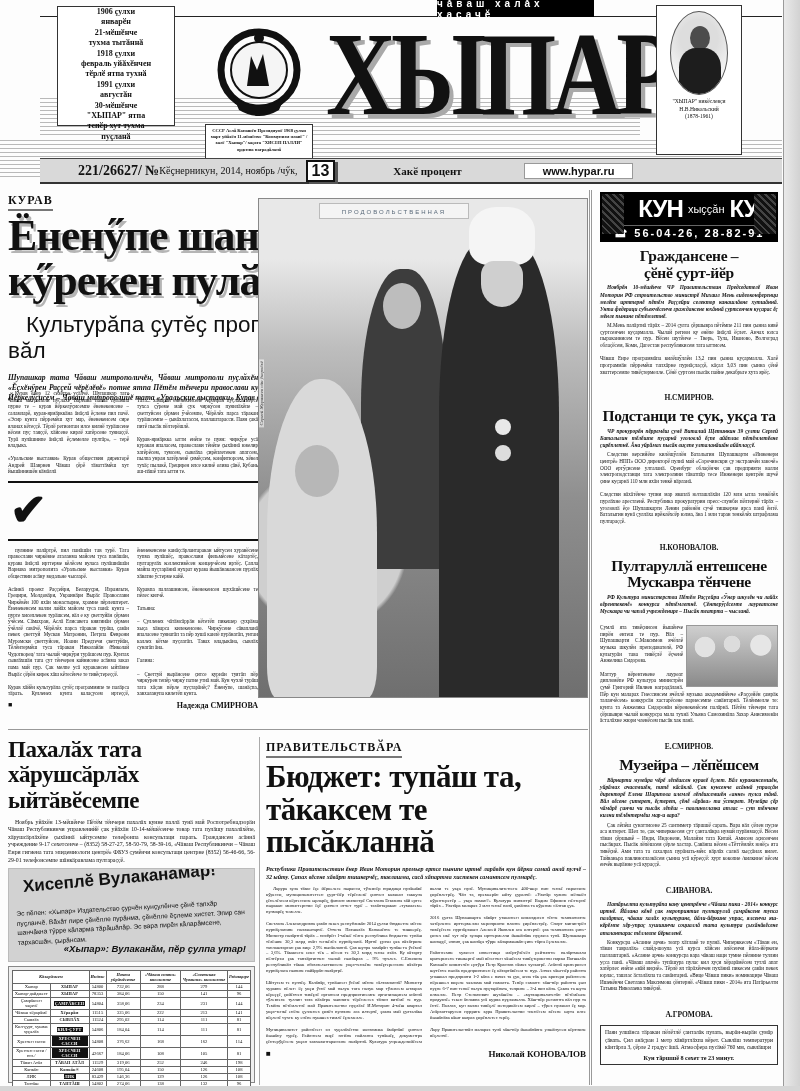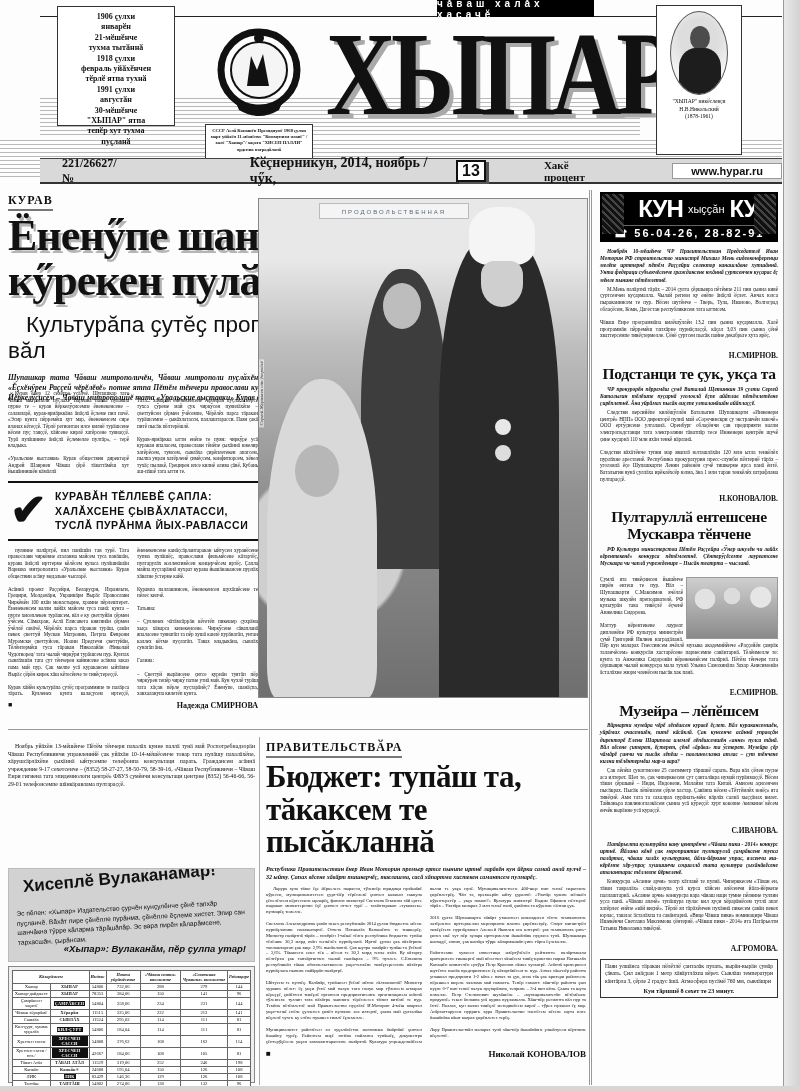--- a/index.html
+++ b/index.html
@@ -18,40 +18,40 @@
 
   
   .tagline-bar { left:437px; top:0; width:157px; height:17px; background:#000; color:#fff;
     font-family:"Liberation Sans",sans-serif; font-weight:bold; font-size:10px; letter-spacing:4px;
     display:flex; align-items:center; justify-content:center; }
   .topline { left:40px; top:16px; width:742px; height:0; border-top:1.5px solid #222; }
   .pinstripe { background:repeating-linear-gradient(#b9b9b9 0 1px, transparent 1px 4px); }
   .stripe1 { left:40px; top:98px; width:600px; height:38px; }
   .stripe2 { left:0px; top:140px; width:782px; height:40px; }
   .founding-box { left:57px; top:6px; width:118px; height:120px; background:#fff; border:1px solid #333;
-    font-weight:bold; font-size:8px; line-height:1.3; text-align:center; padding-top:5px; }
+    font-weight:bold; font-size:8px; line-height:1.3; text-align:center; }
   .emblem { left:213px; top:26px; width:92px; height:96px; }
   .award-box { left:205px; top:124px; width:108px; height:40px; background:#fff; border:1px solid #333;
     font-weight:bold; font-size:4.6px; line-height:1.35; text-align:center; padding:3px 4px; }
   .big-title { left:326px; top:14px; width:330px; height:140px; font-weight:bold; font-size:118px; line-height:1.04;
     letter-spacing:-6px; transform:scaleX(0.82); transform-origin:left top;
     text-shadow:5px 4px 0 #a9a9a9; z-index:3; }
   .portrait-box { left:656px; top:5px; width:86px; height:150px; background:#fff; border:1px solid #333; z-index:3;
     display:flex; flex-direction:column; align-items:center; padding-top:5px; }
   .portrait-oval { width:58px; height:84px; border-radius:50%; border:1px solid #555; overflow:hidden;
     background:radial-gradient(circle at 50% 32%, #ddd 0 30%, #f2f2f2 60%); position:relative; }
   .portrait-oval .head { position:absolute; left:19px; top:14px; width:20px; height:24px; border-radius:50%; background:#4c4c4c; }
   .portrait-oval .torso { position:absolute; left:8px; top:36px; width:42px; height:48px; border-radius:40% 40% 0 0; background:#1d1d1d; }
   .portrait-caption { font-size:5.6px; text-align:center; line-height:1.35; margin-top:3px; }
 
   
   .infobar { left:40px; top:158px; width:742px; height:26px; background:#d9d9d9;
     border-top:1.5px solid #444; border-bottom:2px solid #333; display:flex; align-items:center; }
-  .issue-no { font-weight:bold; font-size:12px; margin-left:22px; }
-  .issue-date { font-weight:bold; font-size:14px; margin-left:120px; }
+  .issue-no { font-weight:bold; font-size:14px; margin-left:38px; }
+  .issue-date { font-weight:normal; font-size:10px; }
   .day-box { background:#fff; border:2px solid #111; box-shadow:3px 2px 0 #555;
     font-family:"Liberation Sans",sans-serif; font-weight:bold; font-size:16px; padding:0 4px; margin-left:8px; }
   .price { font-size:11px; font-weight:bold; margin-left:58px; }
   .site-box { background:#fff; border:1px solid #999; font-family:"Liberation Sans",sans-serif;
     font-weight:bold; font-size:11px; padding:1px 18px; margin-left:62px; }
 
   
   .kicker { font-weight:bold; font-size:12px; letter-spacing:1px; border-bottom:2.5px solid #777; display:inline-block; padding-bottom:1px; }
   .main-art { left:8px; top:190px; width:580px; }
   .headline { font-weight:bold; font-size:44px; line-height:1.02; letter-spacing:-1px; text-shadow:2.5px 2.5px 0 #b5b5b5; margin-top:3px; white-space:pre-line; }
@@ -124,21 +124,21 @@
   .kun-title { display:flex; align-items:center; justify-content:flex-end; gap:5px; }
   .kun-big { font-family:"Liberation Sans",sans-serif; font-weight:bold; font-size:24px; letter-spacing:-1px; }
   .kun-small { font-family:"Liberation Sans",sans-serif; font-size:11px; }
   .kun-phone { font-family:"Liberation Sans",sans-serif; font-weight:bold; font-size:11px; text-align:center; letter-spacing:2px; border-top:1px solid #666; margin-top:2px; padding-top:1px; }
   .kun-deco { position:absolute; top:2px; width:22px; height:40px; background:repeating-linear-gradient(45deg,#444 0 2px,#111 2px 5px); }
   .kun-deco.l { left:2px; } .kun-deco.r { right:2px; }
   .sb-art { margin-top:6px; }
   .sb-title { font-weight:bold; font-size:15.5px; line-height:1.08; text-align:center; white-space:pre-line; letter-spacing:-.3px; }
   .sb-lede { font-weight:bold; font-style:italic; font-size:5.4px; line-height:1.32; margin-top:3px; text-align:justify; }
   .sb-body { font-size:5.2px; line-height:1.28; margin-top:2px; text-align:justify; }
-  .sb-byline { font-weight:bold; font-size:7.5px; text-align:right; margin-top:12px; }
+  .sb-byline { font-weight:bold; font-size:7.5px; text-align:center; margin-top:18px; }
   .sb-photo { float:right; width:92px; height:62px; margin:1px 0 2px 3px; border:1px solid #999;
     background:
       radial-gradient(circle at 20% 35%, #e2e2e2 0 12%, transparent 13%),
       radial-gradient(circle at 50% 30%, #dcdcdc 0 13%, transparent 14%),
       radial-gradient(circle at 82% 32%, #e6e6e6 0 12%, transparent 13%),
       linear-gradient(180deg,#cfcfcf,#8a8a8a); }
 
   
   .weather { margin-top:6px; border:1.5px solid #333; padding:3px 4px; display:flex; gap:5px; }
   .w-left { width:66px; flex:none; text-align:center; position:relative; }
@@ -220,21 +220,20 @@
     <div class="main-cols-wrap">
       <div class="cols2 artbody just pre pre-ind">Курав ӗнер 12 сехетре уҫӑлчӗ. Шупашкар тата Чӑваш митрополи пуҫлӑхӗ Варнава паллӑ пулӑмпа пурне те – курав йӗркелӳҫисемпе ӗненекенсене – саламларӗ, курав-ярмӑрккӑна ӑнӑҫлӑ ӗҫлеме пил пачӗ. «Эсир кунта пӗрремӗш хут мар, ӗненекенсем сире яланах кӗтеҫҫӗ. Тӗрлӗ регионтан илсе килнӗ турӑшсене вӗсем пуҫ таяҫҫӗ, хӑйсене кирлӗ хатӗрсене туянаҫҫӗ. Турӑ пулӑшнипе ӑнӑҫлӑ ӗҫлемелле пултӑр», – терӗ владыка.
 
 «Уральские выставки» Курав обществин директорӗ Андрей Шаврнев Чӑваш ҫӗрӗ тӑваттӑмӗш хут йышӑннишӗн кӑмӑллӑ
 
 Тата... хамӑрӑн ӗненекенсене Афонран пуҫласа кӗрсе тухса ҫӳреме май ҫук чиркӳсен пуянлӑхӗпе – ҫветтуйсен ҫӗрмен ӳчӗсемпе, Чӗрӗлӗх парса тӑракан турӑшсемпе – ҫывӑхлатасси, паллаштарасси. Паян ҫакӑ питӗ пысӑк пӗлтерӗшлӗ.
 
 Курав-ярмӑркка ытти енӗпе те пуян: чиркӳре усӑ куракан япаласем, православи тӗнӗпе ҫыхӑннӑ ювелир хатӗрӗсем, тумсем, сывлӑха ҫирӗплетекен апатсем, пылпа унран хатӗрленӗ ҫимӗҫсем, конфитюрсем, хӗвел тухӑҫ пылакӗ, Грецирен илсе килнӗ олива ҫӑвӗ, Кубань аш-пӑшӗ тата ытти те.</div>
       <div class="callout">
         <span class="check">✔</span>
-        <span class="callout-text">КУРАВӐН ТӖЛЛЕВӖ ҪАПЛА: ХАЛӐХСЕНЕ ҪЫВӐХЛАТАССИ, ТУСЛӐ ПУРӐНМА ЙЫХ-РАВЛАССИ</span>
       </div>
       <div class="cols2 artbody just pre pre-ind">пулнине палӑртрӗ, пил панӑшӑн тав турӗ. Тата православи чиркӗвне аталанма майсем туса панӑшӑн, курава ӑнӑҫлӑ ирттерме кӗлӗсем вуласа пулӑшнӑшӑн Варнава митрополита «Уральские выставки» Курав обществин асӑну медальне чысларӗ.
 
 Асӑннӑ проект Раҫҫейри, Беларуҫри, Израильти, Грецири, Молдовӑри, Украинӑри Вырӑс Православи Чиркӗвӗн 100 яхӑн монастырне, храмне пӗрлештерет. Ӗненекенсем валли лайӑх майсем туса панӑ: кунта – пурте хисеплекен турӑшсем, вӑл е ку ҫветтуйӑн ҫӗрмен ӳчӗсем. Сӑмахран, Аслӑ Елисавета княгинӑн ҫӗрмен ӳчӗллӗ савӑчӗ, Чӗрӗлӗх парса тӑракан турӑш, ҫавӑн пекех ҫветтуй Мускав Матронин, Петрпа Феврони Муромски ҫветтуйсен, Иоанн Предтечи ҫветтуйӑн, Тӗлӗнтермӗш туса тӑракан Николайӑн /Николай Чудотворец/ тата чылай чиркӳри турӑшсем пур. Кунтах сывлӑхшӑн тата ҫут тӗнчерен кайнисене асӑнма заказ пама май пур. Ҫак мелпе усӑ куракансен ыйтӑвне Вырӑс ҫӗрӗн кирек хӑш кӗтесӗнче те тивӗҫтереҫҫӗ.
 
 Курав хӑйӗн культурӑпа ҫутӗҫ программипе те палӑрса тӑрать. Кулленех кунта калаҫусем иртеҫҫӗ, ӗненекенсене канӑҫсӑрлантаракан ыйтусен хуравӗсене тупма пулӑшӗҫ, православи фильмӗсене кӑтартӗҫ, пултарулӑх коллективӗсен концерчӗсем иртӗҫ. Ҫапла майпа пуҫтарӑннӑ нухрат курава йышӑнакансен пурлӑх хӑватне ӳстерме кайӗ.
 
 Куравпа паллашнисен, ӗненекенсен шухӑшӗсене те пӗлес килчӗ.
 
 Татьяна:
@@ -262,20 +261,22 @@
     <div class="ph-fig fig-face1"></div>
     <div class="ph-fig fig-cross"></div>
     <div class="photo-credit">Сергей Журавлев сӑн ӳкерчӗкӗ</div>
   </div>
 
   <div class="abs vsep-main"></div>
   <div class="abs hsep-left"></div>
   <div class="abs vsep-bottom"></div>
 
   <div class="abs quality">
+    <div class="q-head pre">Пахалӑх тата
+хӑрушсӑрлӑх ыйтӑвӗсемпе</div>
     <div class="q-body just pre-ind">Ноябрь уйӑхӗн 13-мӗшӗнче Пӗтӗм тӗнчери пахалӑх кунне паллӑ тунӑ май Роспотребнадзорӑн Чӑваш Республикинчи управленийӗ ҫак уйӑхӑн 10-14-мӗшӗсенче товар тата пулӑшу пахалӑхӗпе, хӑрушсӑрлӑхӗпе ҫыхӑннӑ ыйтусемпе телефонпа консультаци парать. Граждансем асӑннӑ учреждение 9-17 сехетсенче – (8352) 58-27-27, 58-50-79, 58-39-16, «Чӑваш Республикинчи – Чӑваш Енри гигиена тата эпидемиологи центрӗ» ФБУЗ ҫумӗнчи консультаци центрне (8352) 56-46-66, 56-29-01 телефонсемпе шӑнкӑравлама пултараҫҫӗ.</div>
   </div>
 
   <div class="abs sub-box">
     <div class="sub-head">Хисеплӗ Вулаканӑмӑр!</div>
     <div class="sub-text">Эс пӗлен: «Хыпар» Издательство ҫурчӗн кунҫулӗнче ҫӗнӗ тапхӑр пуҫланчӗ. Вӑхӑт пире ҫӗнӗлле пурӑнма, ҫӗнӗлле ӗҫлеме хистет. Эпир сан шанчӑкна тӳрре кӑларма тӑрӑшӑпӑр. Эс вара пирӗн кӑларӑмсене, тархасшӑн, ҫырӑнсам.</div>
     <div class="sub-slogan">«Хыпар»: Вулаканӑм, пӗр ҫулпа утар!</div>
   </div>
 
   <div class="abs sub-table-wrap">
@@ -445,20 +446,22 @@
         <span class="kun-small">хыҫҫӑн</span>
         <span class="kun-big">КУН</span>
       </div>
       <div class="kun-phone">
         <span>☎</span>
         <span>56-04-26, 28-82-91</span>
       </div>
     </div>
 
     <div class="sb-art">
+      <div class="sb-title">Граждансене –
+ҫӗнӗ ҫурт-йӗр</div>
       <div class="sb-lede pre-ind">Ноябрӗн 10-мӗшӗнче ЧР Правительствин Председателӗ Иван Моторин РФ строительство министрӗ Михаил Мень видеоконференци мелӗпе ирттернӗ пӗтӗм Раҫҫейри селектор канашлӑвне хутшӑннӑ. Унта федераци субъекчӗсенче граждансене юхӑннӑ ҫуртсенчен куҫарас ӗҫ мӗнле пынине пӗтӗмлетнӗ.</div>
       <div class="sb-body pre pre-ind">М.Мень палӑртнӑ тӑрӑх – 2014 ҫулта ҫӗршывра пӗтӗмпе 211 пин ҫынна кивӗ ҫуртсенчен куҫармалла. Чылай регион ку енӗпе ӑнӑҫлӑ ӗҫлет. Анчах юлса пыраканнисем те пур. Вӗсен шутӗнче – Тверь, Тула, Иваново, Волгоград облаҫӗсем, Коми, Дагестан республикисем тата ыттисем.
 
 Чӑваш Енре программӑпа килӗшӳллӗн 13,2 пин ҫынна куҫармалла. Халӗ программӑн пӗрремӗш тапхӑрне пурнӑҫлаҫҫӗ, кӑҫал 3,03 пин ҫынна ҫӗнӗ хваттерсемпе тивӗҫтермелле. Ҫӗнӗ ҫуртсен пысӑк пайне декабрьте хута ярӗҫ.</div>
       <div class="sb-byline">Н.СМИРНОВ.</div>
     </div>
 
     <div class="sb-art">
       <div class="sb-title">Подстанци те ҫук, укҫа та</div>
       <div class="sb-lede pre-ind">ЧР прокурорӗн пӗрремӗш ҫумӗ Виталий Щетинкин 39 ҫулти Сергей Баталыгин тӗлӗшпе пуҫарнӑ уголовлӑ ӗҫпе айӑплав пӗтӗмлетӗвне ҫирӗплетнӗ. Ӑна уйрӑмах пысӑк виҫепе улталанӑшӑн айӑплаҫҫӗ.</div>

